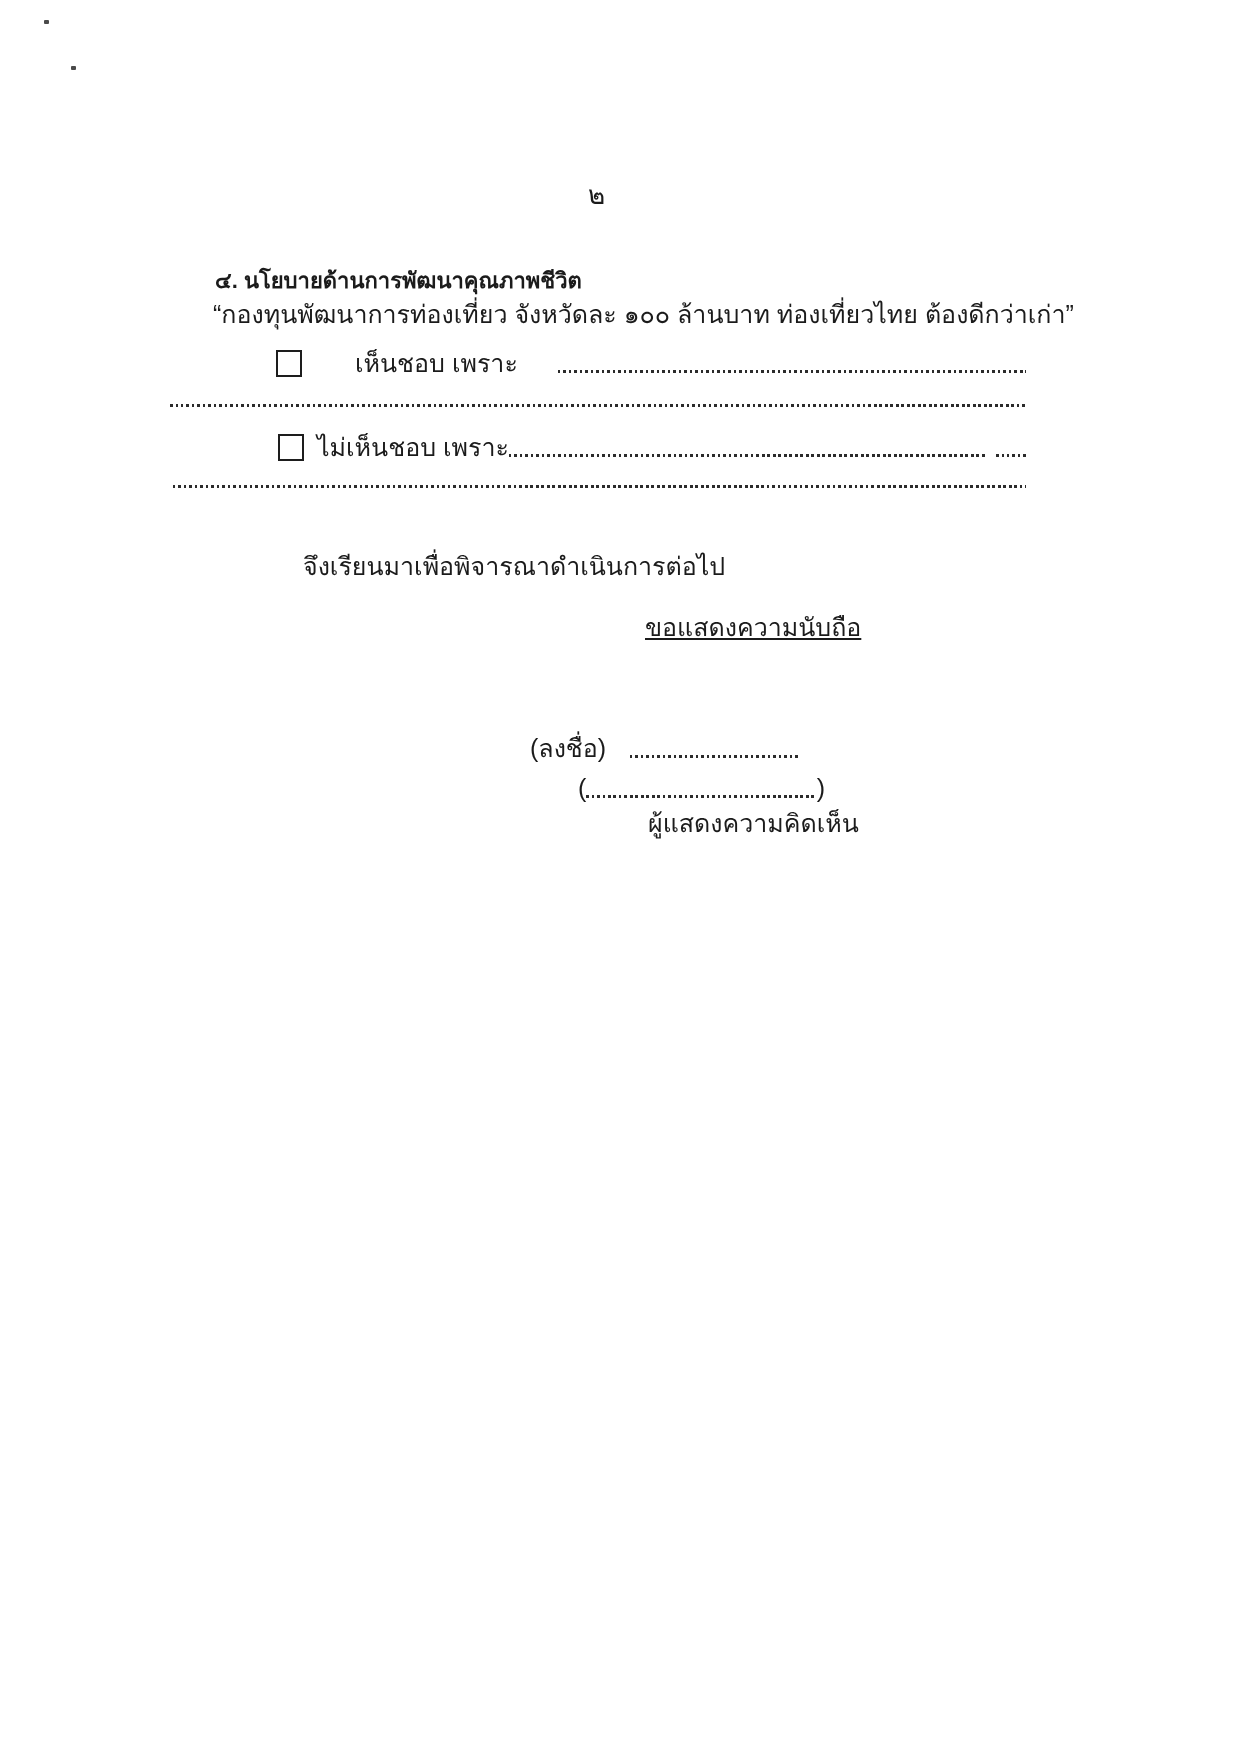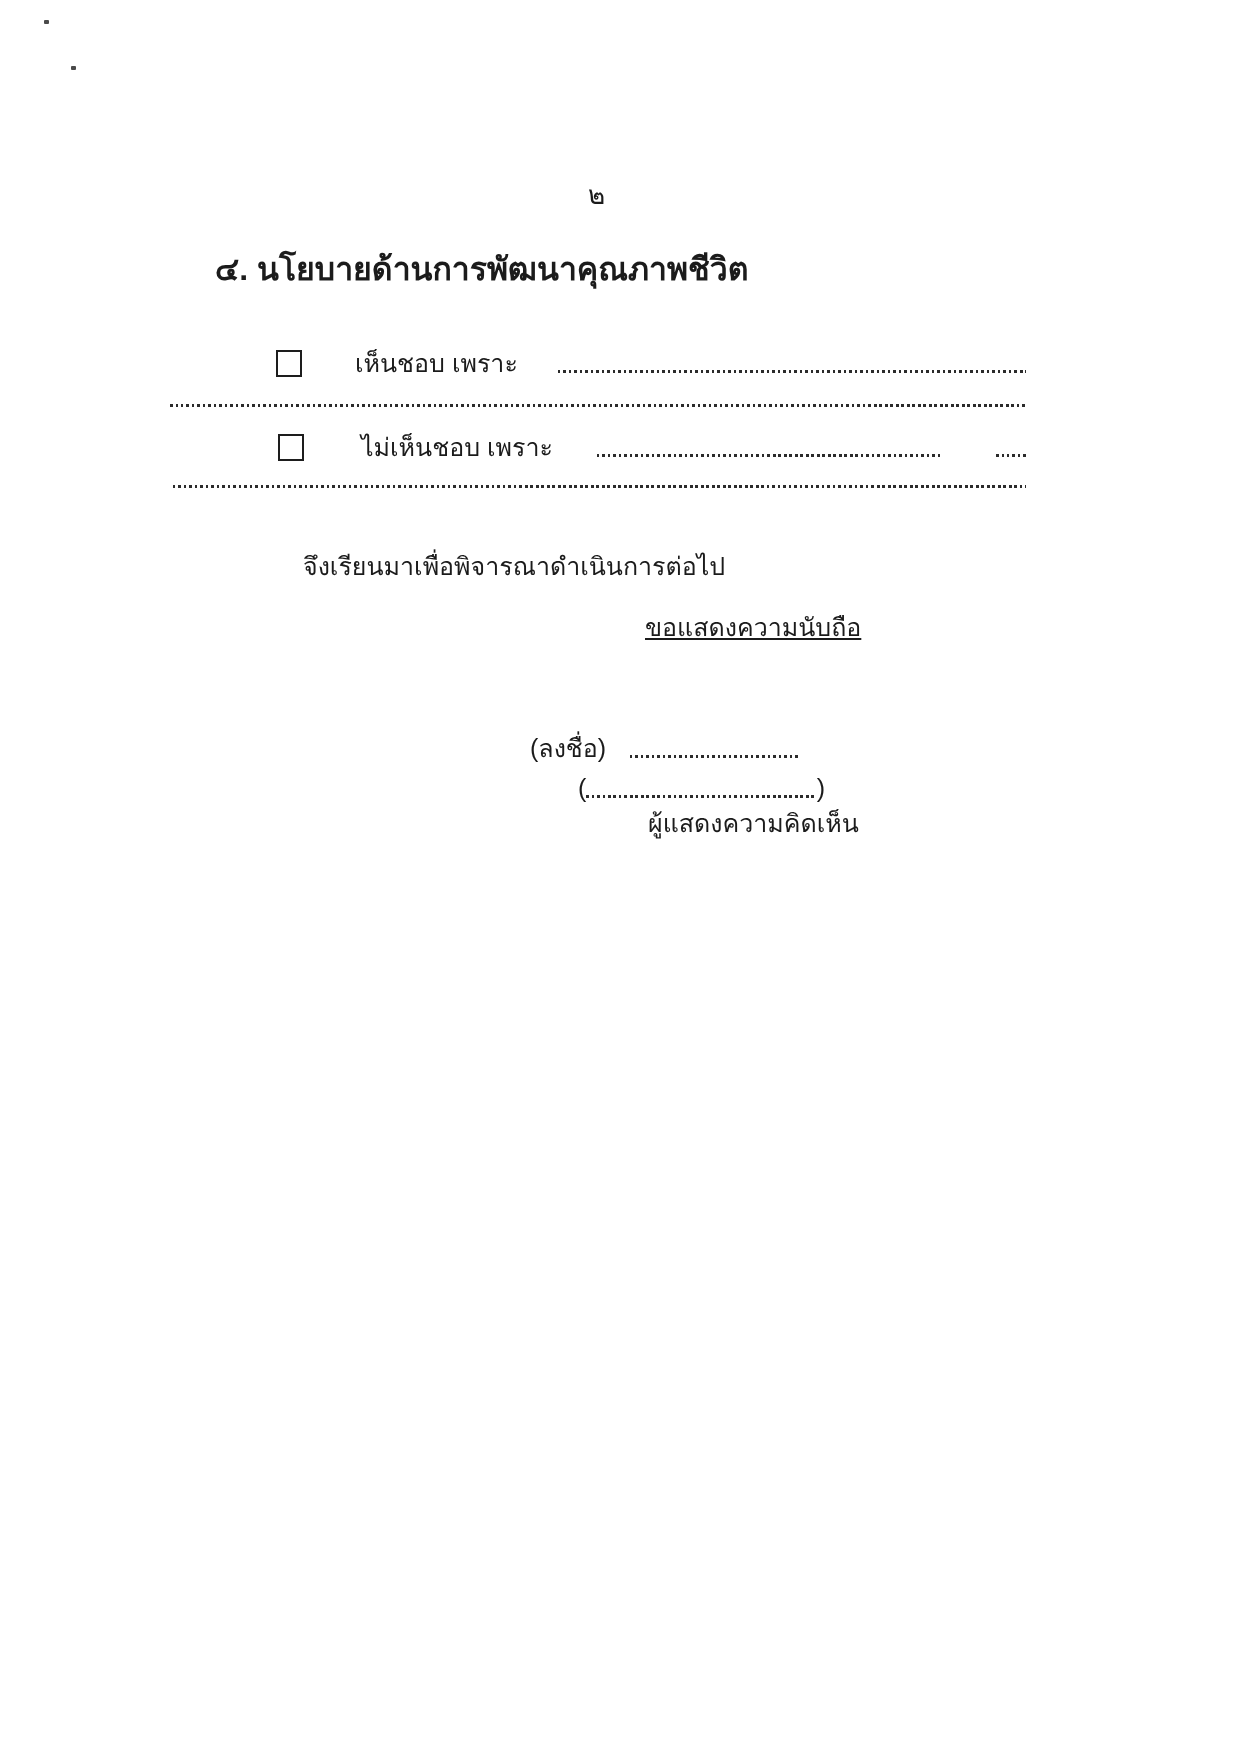--- a/index.html
+++ b/index.html
@@ -48,32 +48,33 @@
 </head>
 <body>
 
 <div class="page">
 
   <div class="speck" style="left:44px;top:20px;"></div>
   <div class="speck" style="left:71px;top:66px;"></div>
 
   <div class="abs" style="left:588px;top:178px;font-size:26px;">๒</div>
 
-  <div class="abs bold" style="left:215px;top:252px;font-size:32px;">๔. นโยบายด้านการพัฒนาคุณภาพชีวิต</div>
+  <div class="abs bold" style="left:215px;top:264px;font-size:22px;">๔. นโยบายด้านการพัฒนาคุณภาพชีวิต</div>
 
+  <div class="abs" style="left:213px;top:297px;">“กองทุนพัฒนาการท่องเที่ยว จังหวัดละ ๑๐๐ ล้านบาท ท่องเที่ยวไทย ต้องดีกว่าเก่า”</div>
 
   <div class="abs row" style="left:276px;top:344px;width:750px;height:36px;gap:40px;">
     <span class="checkbox"></span>
     <span class="label">เห็นชอบ เพราะ</span>
     <span class="leader"></span>
   </div>
 
   <div class="abs leader" style="left:170px;top:404px;width:856px;"></div>
 
-  <div class="abs row" style="left:278px;top:428px;width:748px;height:36px;gap:44px;">
+  <div class="abs row" style="left:278px;top:428px;width:748px;height:36px;">
     <span class="checkbox"></span>
     <span class="label">ไม่เห็นชอบ เพราะ</span>
     <span class="leader"></span>
     <span class="leader leader-short"></span>
   </div>
 
   <div class="abs leader" style="left:173px;top:485px;width:853px;"></div>
 
   <div class="abs" style="left:303px;top:542px;margin-top:7px;">จึงเรียนมาเพื่อพิจารณาดำเนินการต่อไป</div>
 

